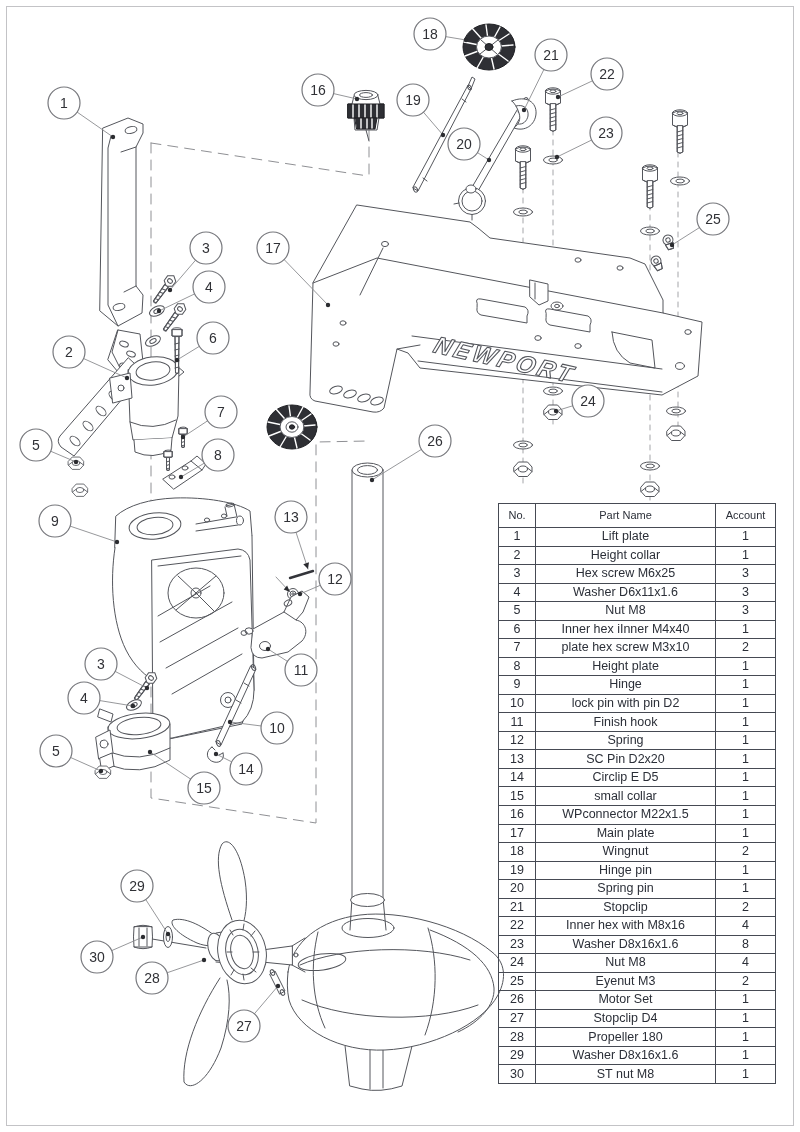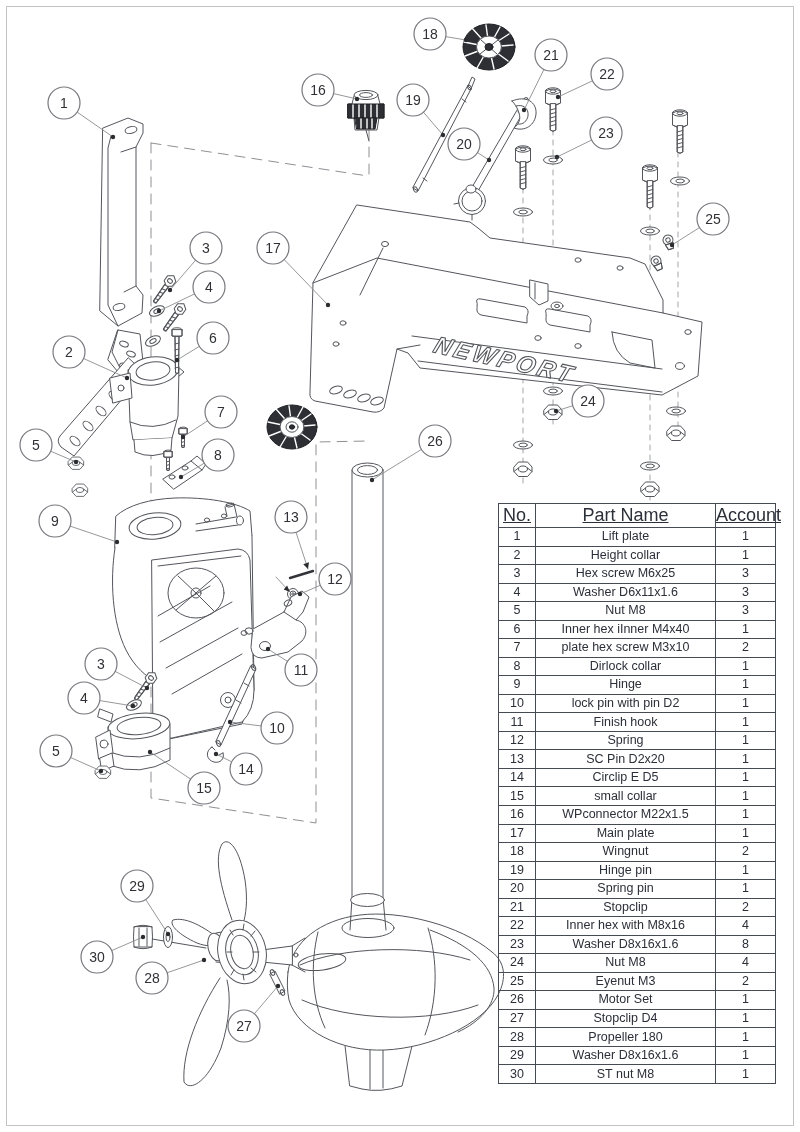--- a/index.html
+++ b/index.html
@@ -18,21 +18,21 @@
   .dot{fill:#2b2c30;stroke:none;}
   .leader{stroke:#8b8c90;stroke-width:0.9;fill:none;}
   .c-circle{fill:#ffffff;stroke:#77787d;stroke-width:1.2;}
   .c-num{fill:#303136;font-size:14px;font-family:"Liberation Sans",sans-serif;stroke:none;}
   .logo{font-family:"Liberation Sans",sans-serif;font-weight:bold;font-style:italic;
         font-size:24px;letter-spacing:3px;fill:#ffffff;stroke:#54565c;stroke-width:1.1;}
   #parts-table{position:absolute;left:498px;top:503px;width:277px;height:581px;
         border-collapse:collapse;table-layout:fixed;font-size:12.5px;color:#2b2f38;}
   #parts-table th,#parts-table td{border:1px solid #464a53;text-align:center;
         padding:0;font-weight:normal;vertical-align:middle;line-height:1.05;}
-  #parts-table th{font-size:18px;height:23px;text-decoration:underline;}
+  #parts-table th{font-size:11px;height:23px;}
   #parts-table col.c-no{width:37px;}
   #parts-table col.c-name{width:180px;}
   #parts-table col.c-qty{width:60px;}
 </style>
 </head>
 <body>
 
 <div id="page">
 <div id="frame"></div>
 
@@ -621,21 +621,21 @@
           <td>Inner hex iInner M4x40</td>
           <td>1</td>
         </tr>
         <tr>
           <td>7</td>
           <td>plate hex screw M3x10</td>
           <td>2</td>
         </tr>
         <tr>
           <td>8</td>
-          <td>Dirlock collar</td>
+          <td>Height plate</td>
           <td>1</td>
         </tr>
         <tr>
           <td>9</td>
           <td>Hinge</td>
           <td>1</td>
         </tr>
         <tr>
           <td>10</td>
           <td>lock pin with pin D2</td>

